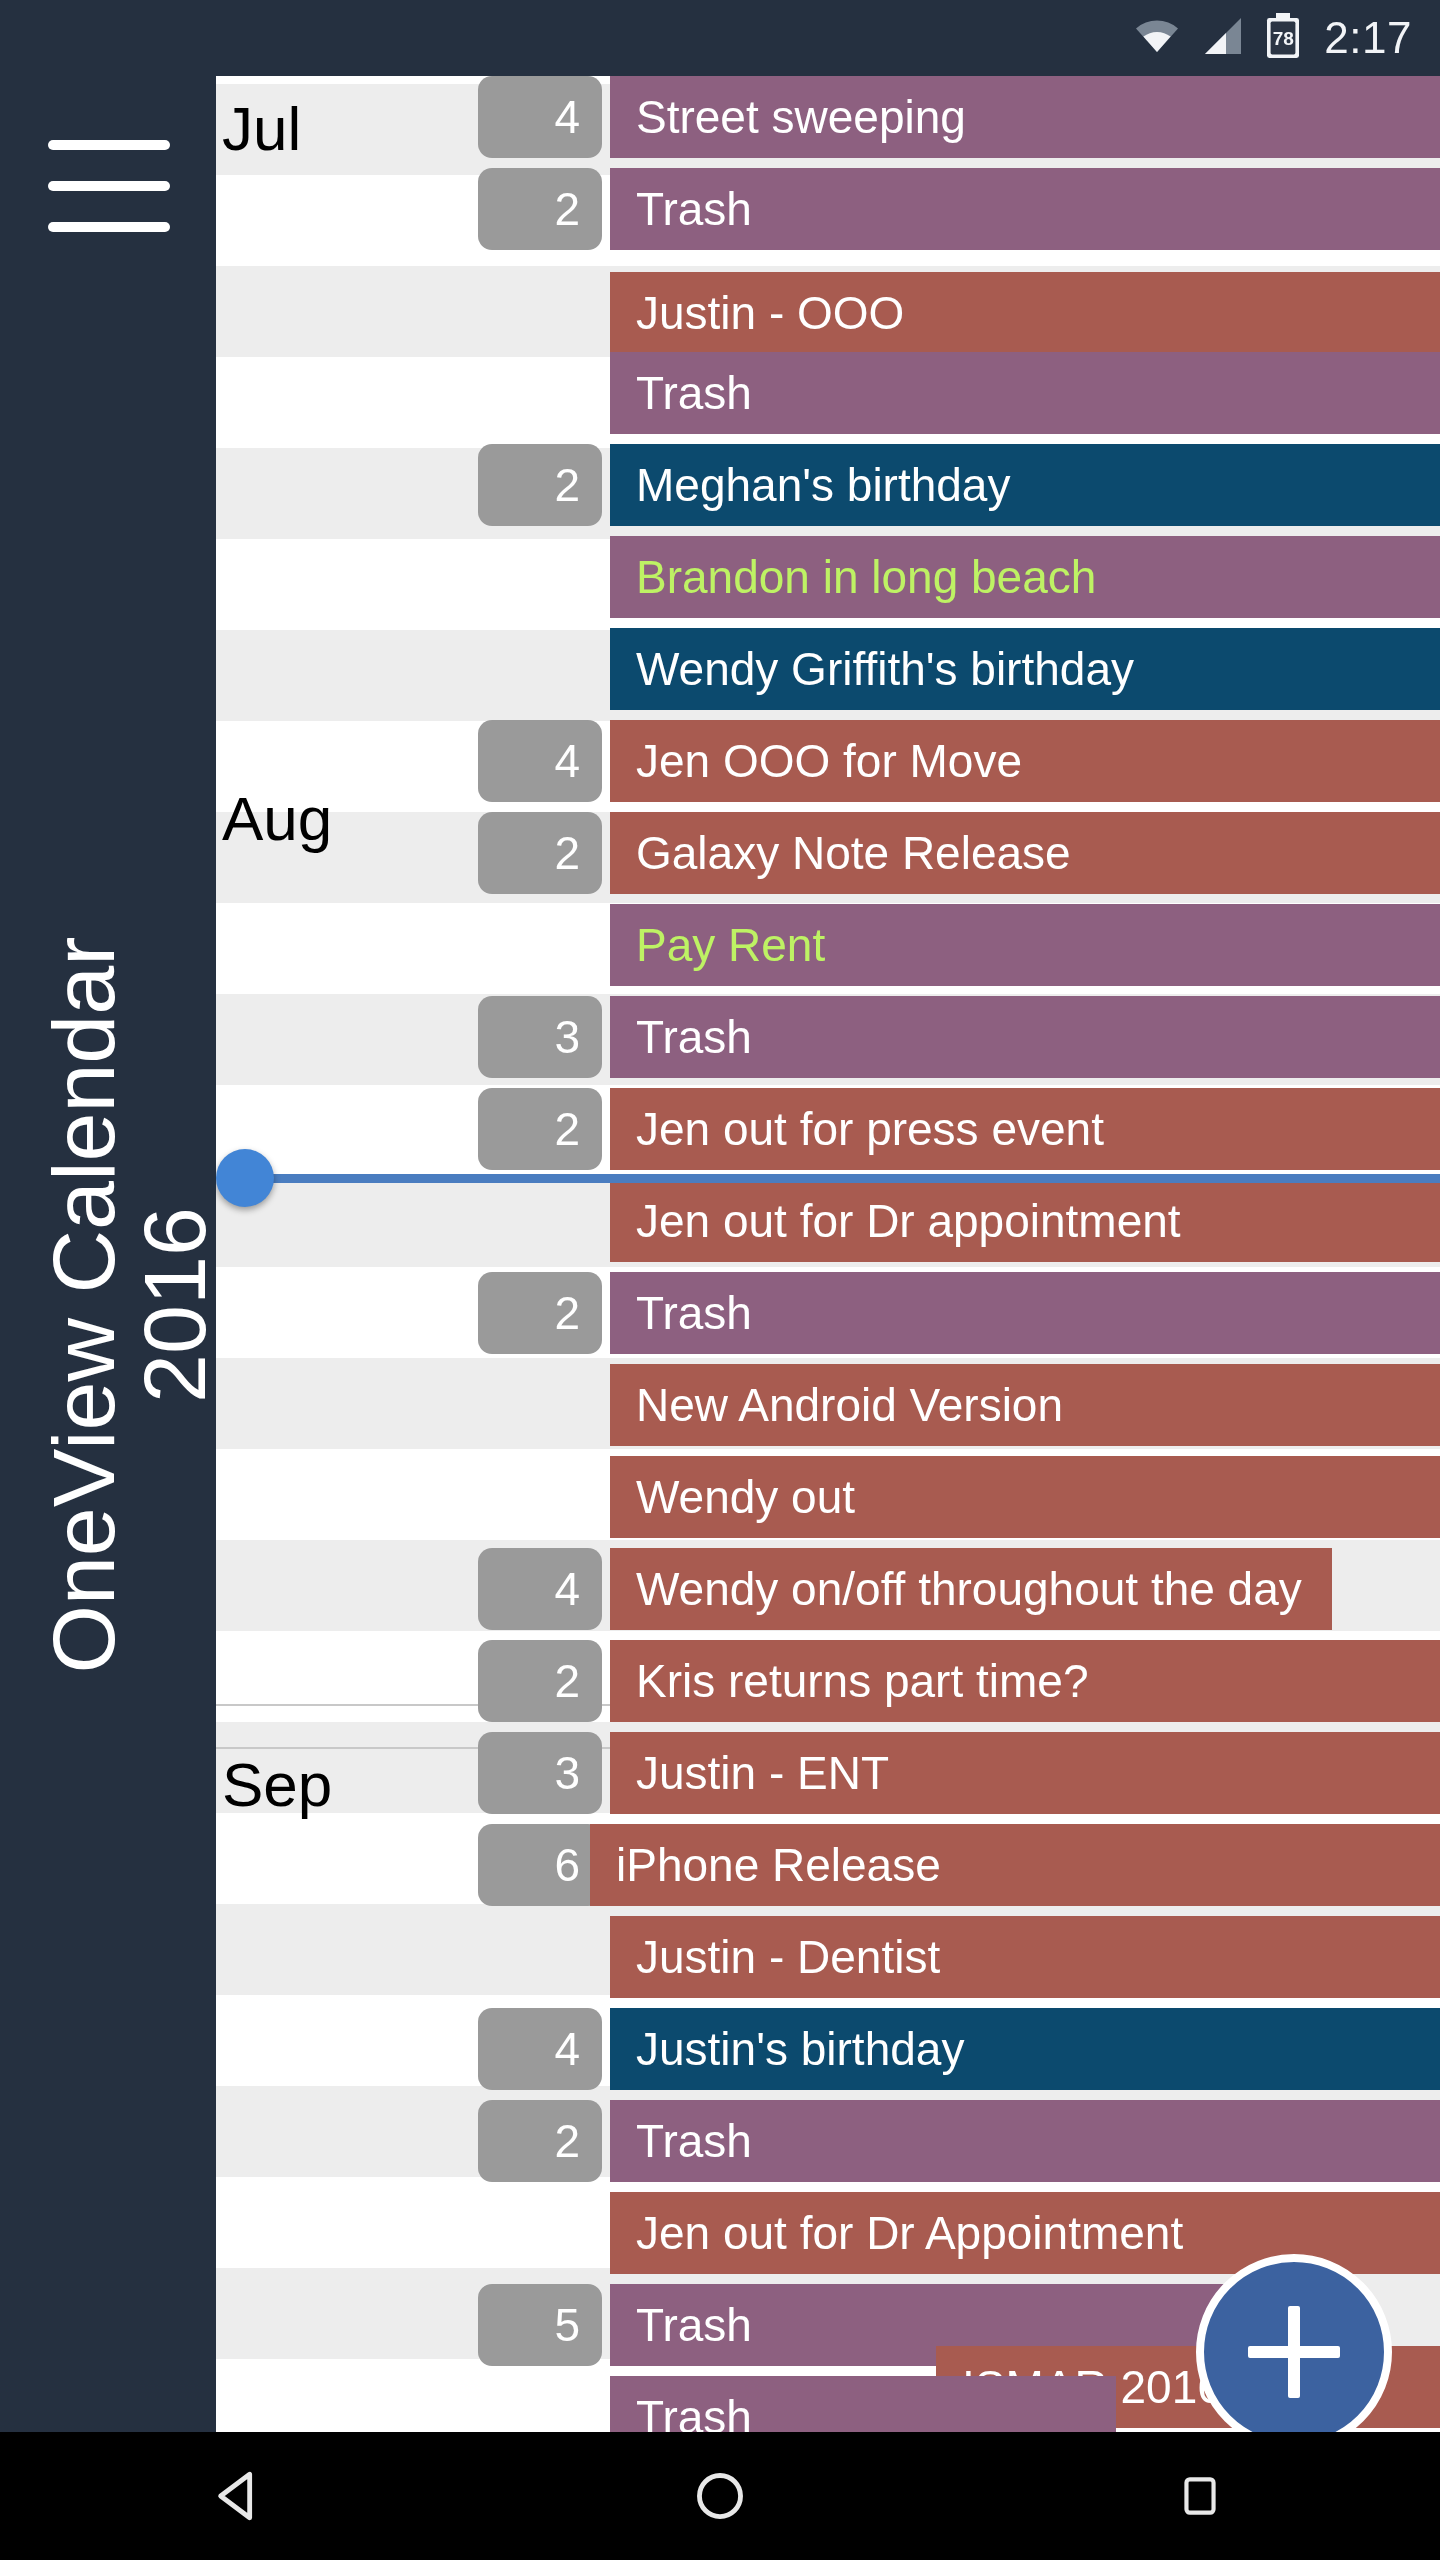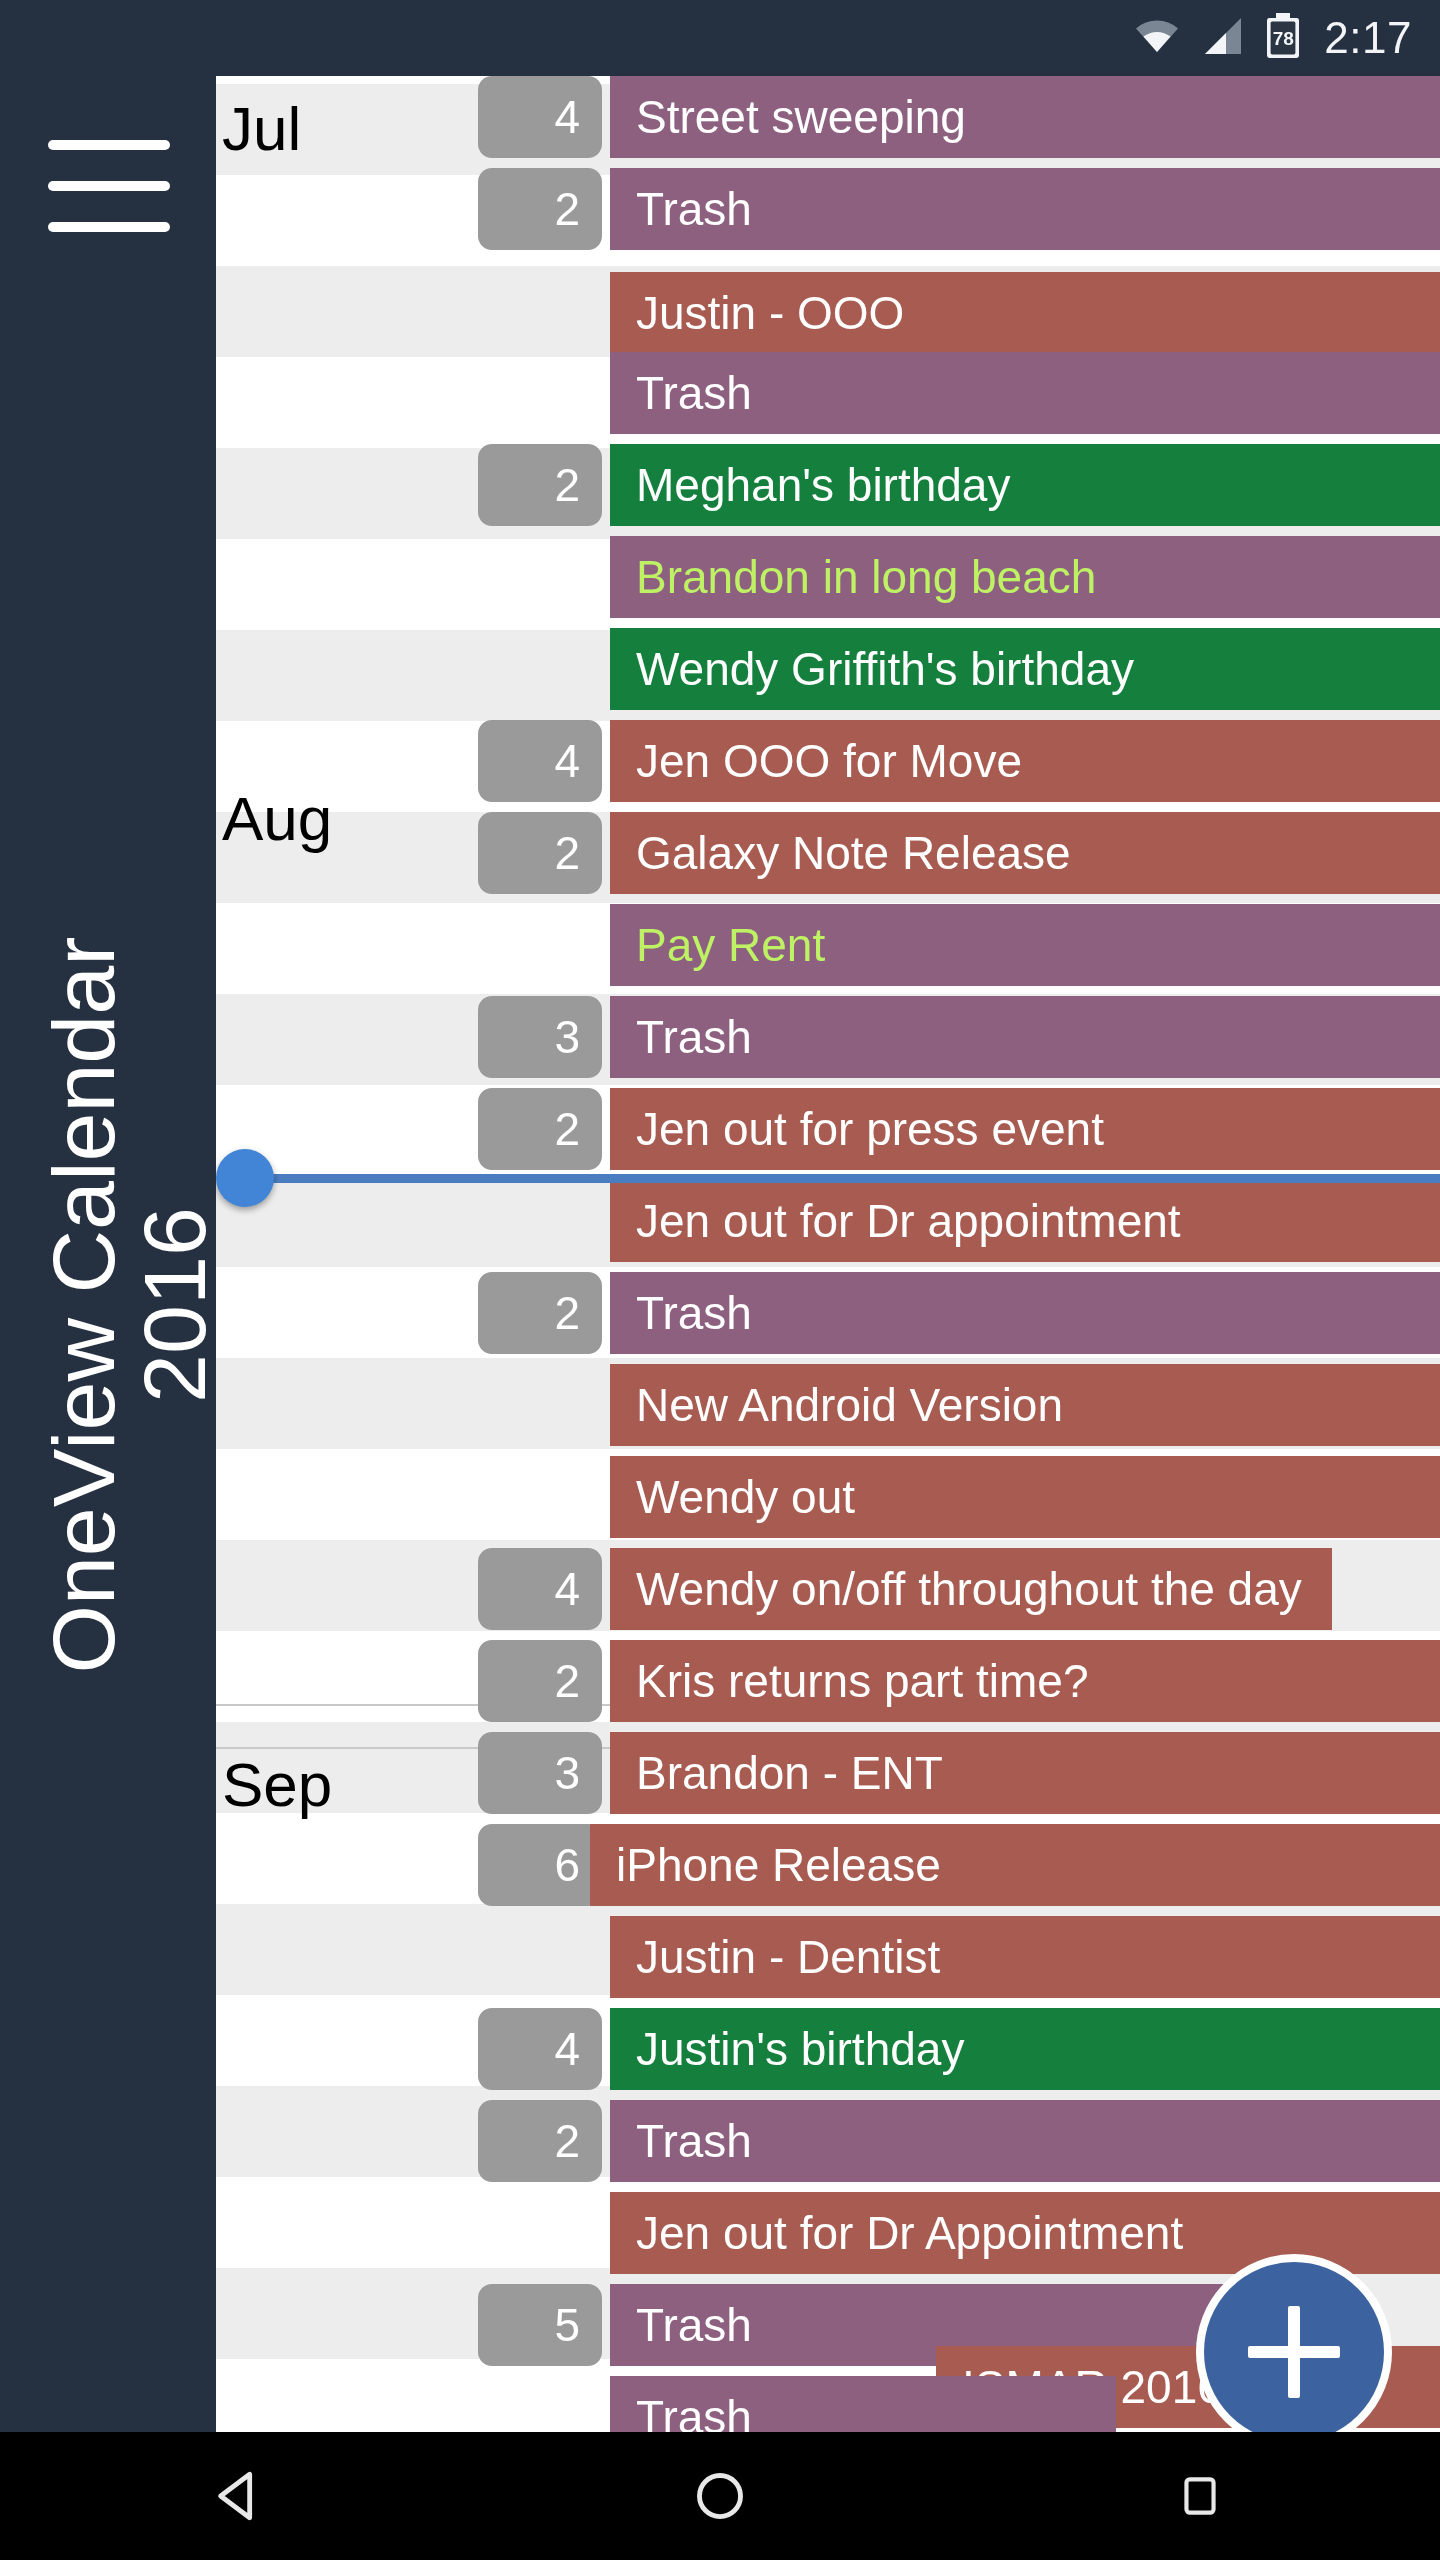--- a/index.html
+++ b/index.html
@@ -66,21 +66,21 @@
     padding-right:22px;
   }
   .bar {
     position:absolute; height:82px;
     display:flex; align-items:center;
     padding-left:26px;
     color:#ffffff; font-size:46px; white-space:nowrap; overflow:hidden;
   }
   .bar.purple { background:#8d6080; }
   .bar.red    { background:#a85b50; }
-  .bar.gray   { background:#15803d; }
+  .bar.gray   { background:#0c4a6e; }
   .bar.faded  { color:#bef264; }
 
   
   #nowline { position:absolute; z-index:5; left:0; height:0; width:1224px; }
   #nowline .line { position:absolute; left:26px; right:0; top:0; height:9px; background:#4a7dc0; }
   #nowline .knob {
     position:absolute; left:0px; top:-25px; width:58px; height:58px;
     border-radius:50%; background:#4285d6;
     box-shadow:0 3px 6px rgba(0,0,0,.35);
   }
@@ -229,21 +229,21 @@
         <div class="row" style="top: 1472px; height: 82px;">
           <div class="daybadge" style="left: 262px;">4</div>
           <div class="bar red" style="left: 394px; width: 722px;">Wendy on/off throughout the day</div>
         </div>
         <div class="row" style="top: 1564px; height: 82px;">
           <div class="daybadge" style="left: 262px;">2</div>
           <div class="bar red" style="left: 394px; width: 830px;">Kris returns part time?</div>
         </div>
         <div class="row" style="top: 1656px; height: 82px;">
           <div class="daybadge" style="left: 262px;">3</div>
-          <div class="bar red" style="left: 394px; width: 830px;">Brandon - ENT</div>
+          <div class="bar red" style="left: 394px; width: 830px;">Justin - ENT</div>
         </div>
         <div class="row" style="top: 1748px; height: 82px;">
           <div class="daybadge" style="left: 262px;">6</div>
           <div class="bar red" style="left: 374px; width: 910px;">iPhone Release</div>
         </div>
         <div class="row" style="top: 1840px; height: 82px;">
           <div class="bar red" style="left: 394px; width: 830px;">Justin - Dentist</div>
         </div>
         <div class="row" style="top: 1932px; height: 82px;">
           <div class="daybadge" style="left: 262px;">4</div>

